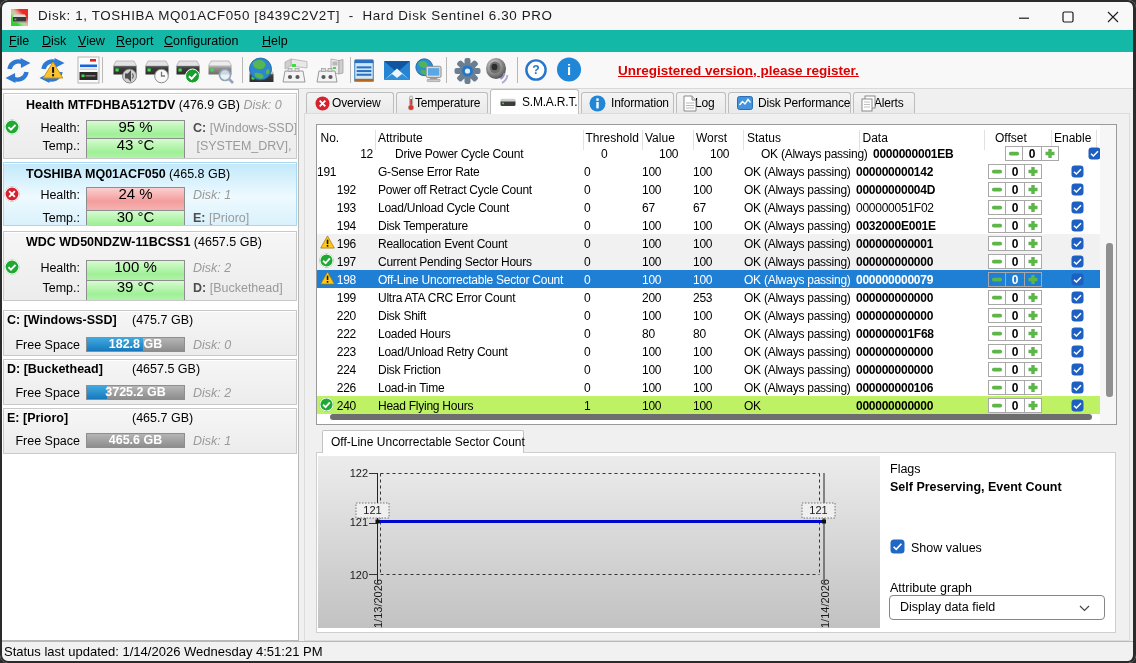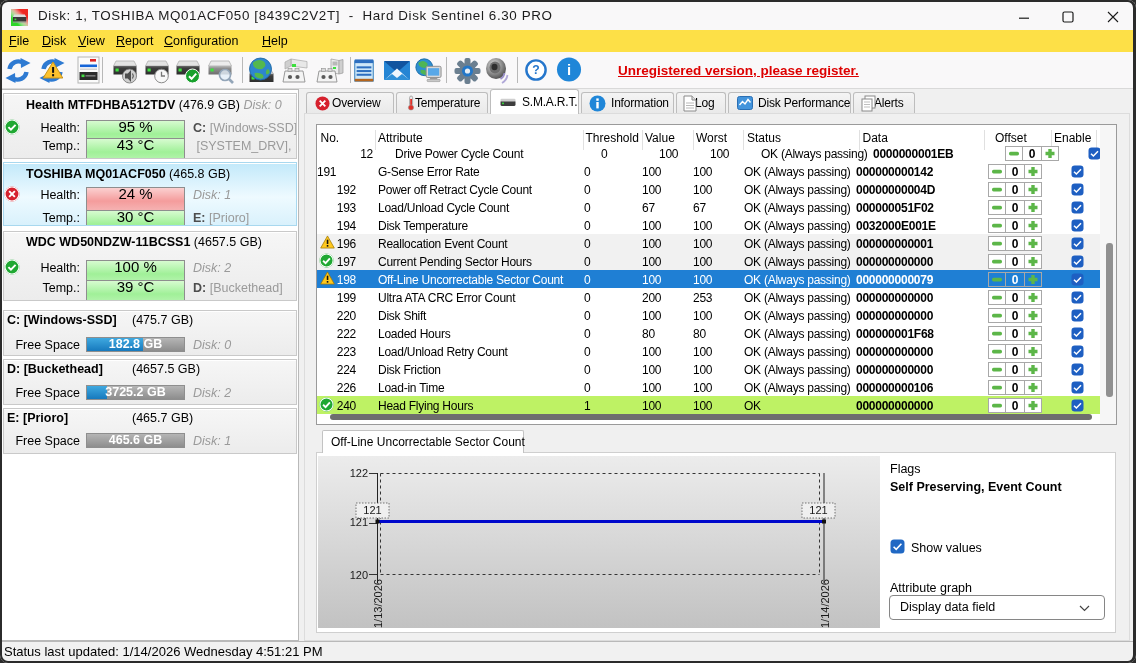--- a/index.html
+++ b/index.html
@@ -3,21 +3,21 @@
 <meta charset="utf-8">
 <style>
 * { margin:0; padding:0; box-sizing:border-box; }
 html,body { width:1136px; height:663px; overflow:hidden; }
 body { position:relative; font-family:"Liberation Sans",sans-serif; background:#f0f0f0; color:#000; }
 .abs { position:absolute; }
 
 #frame { position:absolute; left:0; top:0; width:1136px; height:663px; border-left:2px solid #2b2b2b; border-top:2px solid #2b2b2b; border-right:3px solid #2b2b2b; border-bottom:2px solid #2b2b2b; border-radius:8px; box-shadow:0 0 0 6px #2b2b2b; pointer-events:none; z-index:99; }
 
 #titlebar { position:absolute; left:2px; top:2px; width:1131px; height:28px; background:#f9f8f9; }
-#menubar { position:absolute; left:2px; top:30px; width:1131px; height:22px; background:#fde047; font-size:12.5px; }
+#menubar { position:absolute; left:2px; top:30px; width:1131px; height:22px; background:#14b8a6; font-size:12.5px; }
 #menubar span { position:absolute; top:4px; }
 #toolbar { position:absolute; left:2px; top:52px; width:1131px; height:37px; background:#f9f8f9; border-bottom:1px solid #d9d9d9; }
 .tsep { position:absolute; top:5px; width:1px; height:26px; background:#b8b8b8; }
 .ticon { position:absolute; top:5px; }
 
 #sidebar { position:absolute; left:2px; top:89px; width:297px; height:552px; background:#fff; border:1px solid #b9b9b9; border-left:none; }
 .dentry { position:absolute; left:1px; width:294px; background:linear-gradient(180deg,#f6f6f6,#ececec); border:1px solid #c9c9c9; box-shadow:inset 0 1px 0 #ffffff; overflow:hidden; }
 .dentry.sel { background:linear-gradient(180deg,#c2e9fa 0%,#eefaff 55%,#d9f1fc 100%); border:1px solid #a8d8ef; }
 .dtitle { position:absolute; width:100%; text-align:left; font-size:12.5px; white-space:nowrap; }
 .hlabel { position:absolute; font-size:12.5px; text-align:right; width:76px; left:0; }
@@ -452,21 +452,21 @@
         <path d="M3 6.7 L5.4 9 L10 4.3" stroke="#fff" stroke-width="1.5" fill="none"></path>
       </svg>
     </div>
 <div class="trow" style="top:73px;">
       <span class="cell" style="left:0;width:39px;text-align:right">193</span>
       <span class="cell" style="left:61px">Load/Unload Cycle Count</span>
       <span class="cell" style="left:267px">0</span>
       <span class="cell" style="left:325px">67</span>
       <span class="cell" style="left:376px">67</span>
       <span class="cell" style="left:427px">OK (Always passing)</span>
-      <span class="cell" style="left:539px;font-weight:bold">000000051F02</span>
+      <span class="cell" style="left:539px;font-weight:normal">000000051F02</span>
       <svg class="abs" style="left:671px;top:2px" width="54" height="15" viewBox="0 0 54 15">
         <rect x="0.5" y="0.5" width="17" height="14" fill="#fff" stroke="#a8a8a8"></rect>
         <rect x="17.5" y="0.5" width="19" height="14" fill="#fff" stroke="#a8a8a8"></rect>
         <rect x="36.5" y="0.5" width="17" height="14" fill="#fff" stroke="#a8a8a8"></rect>
         <rect x="4" y="5.8" width="10" height="3.6" rx="1.6" fill="#5cb648"></rect>
         <text x="27" y="11.8" text-anchor="middle" font-size="12" font-weight="bold" fill="#000" font-family="Liberation Sans">0</text>
         <path d="M45 3 V12 M40.5 7.5 H49.5" stroke="#5cb648" stroke-width="3.4"></path>
       </svg>
       <svg class="abs" style="left:753.5px;top:3px" width="13" height="13" viewBox="0 0 13 13">
         <rect x="0.5" y="0.5" width="12" height="12" rx="3.2" fill="#1e5fc2"></rect>

